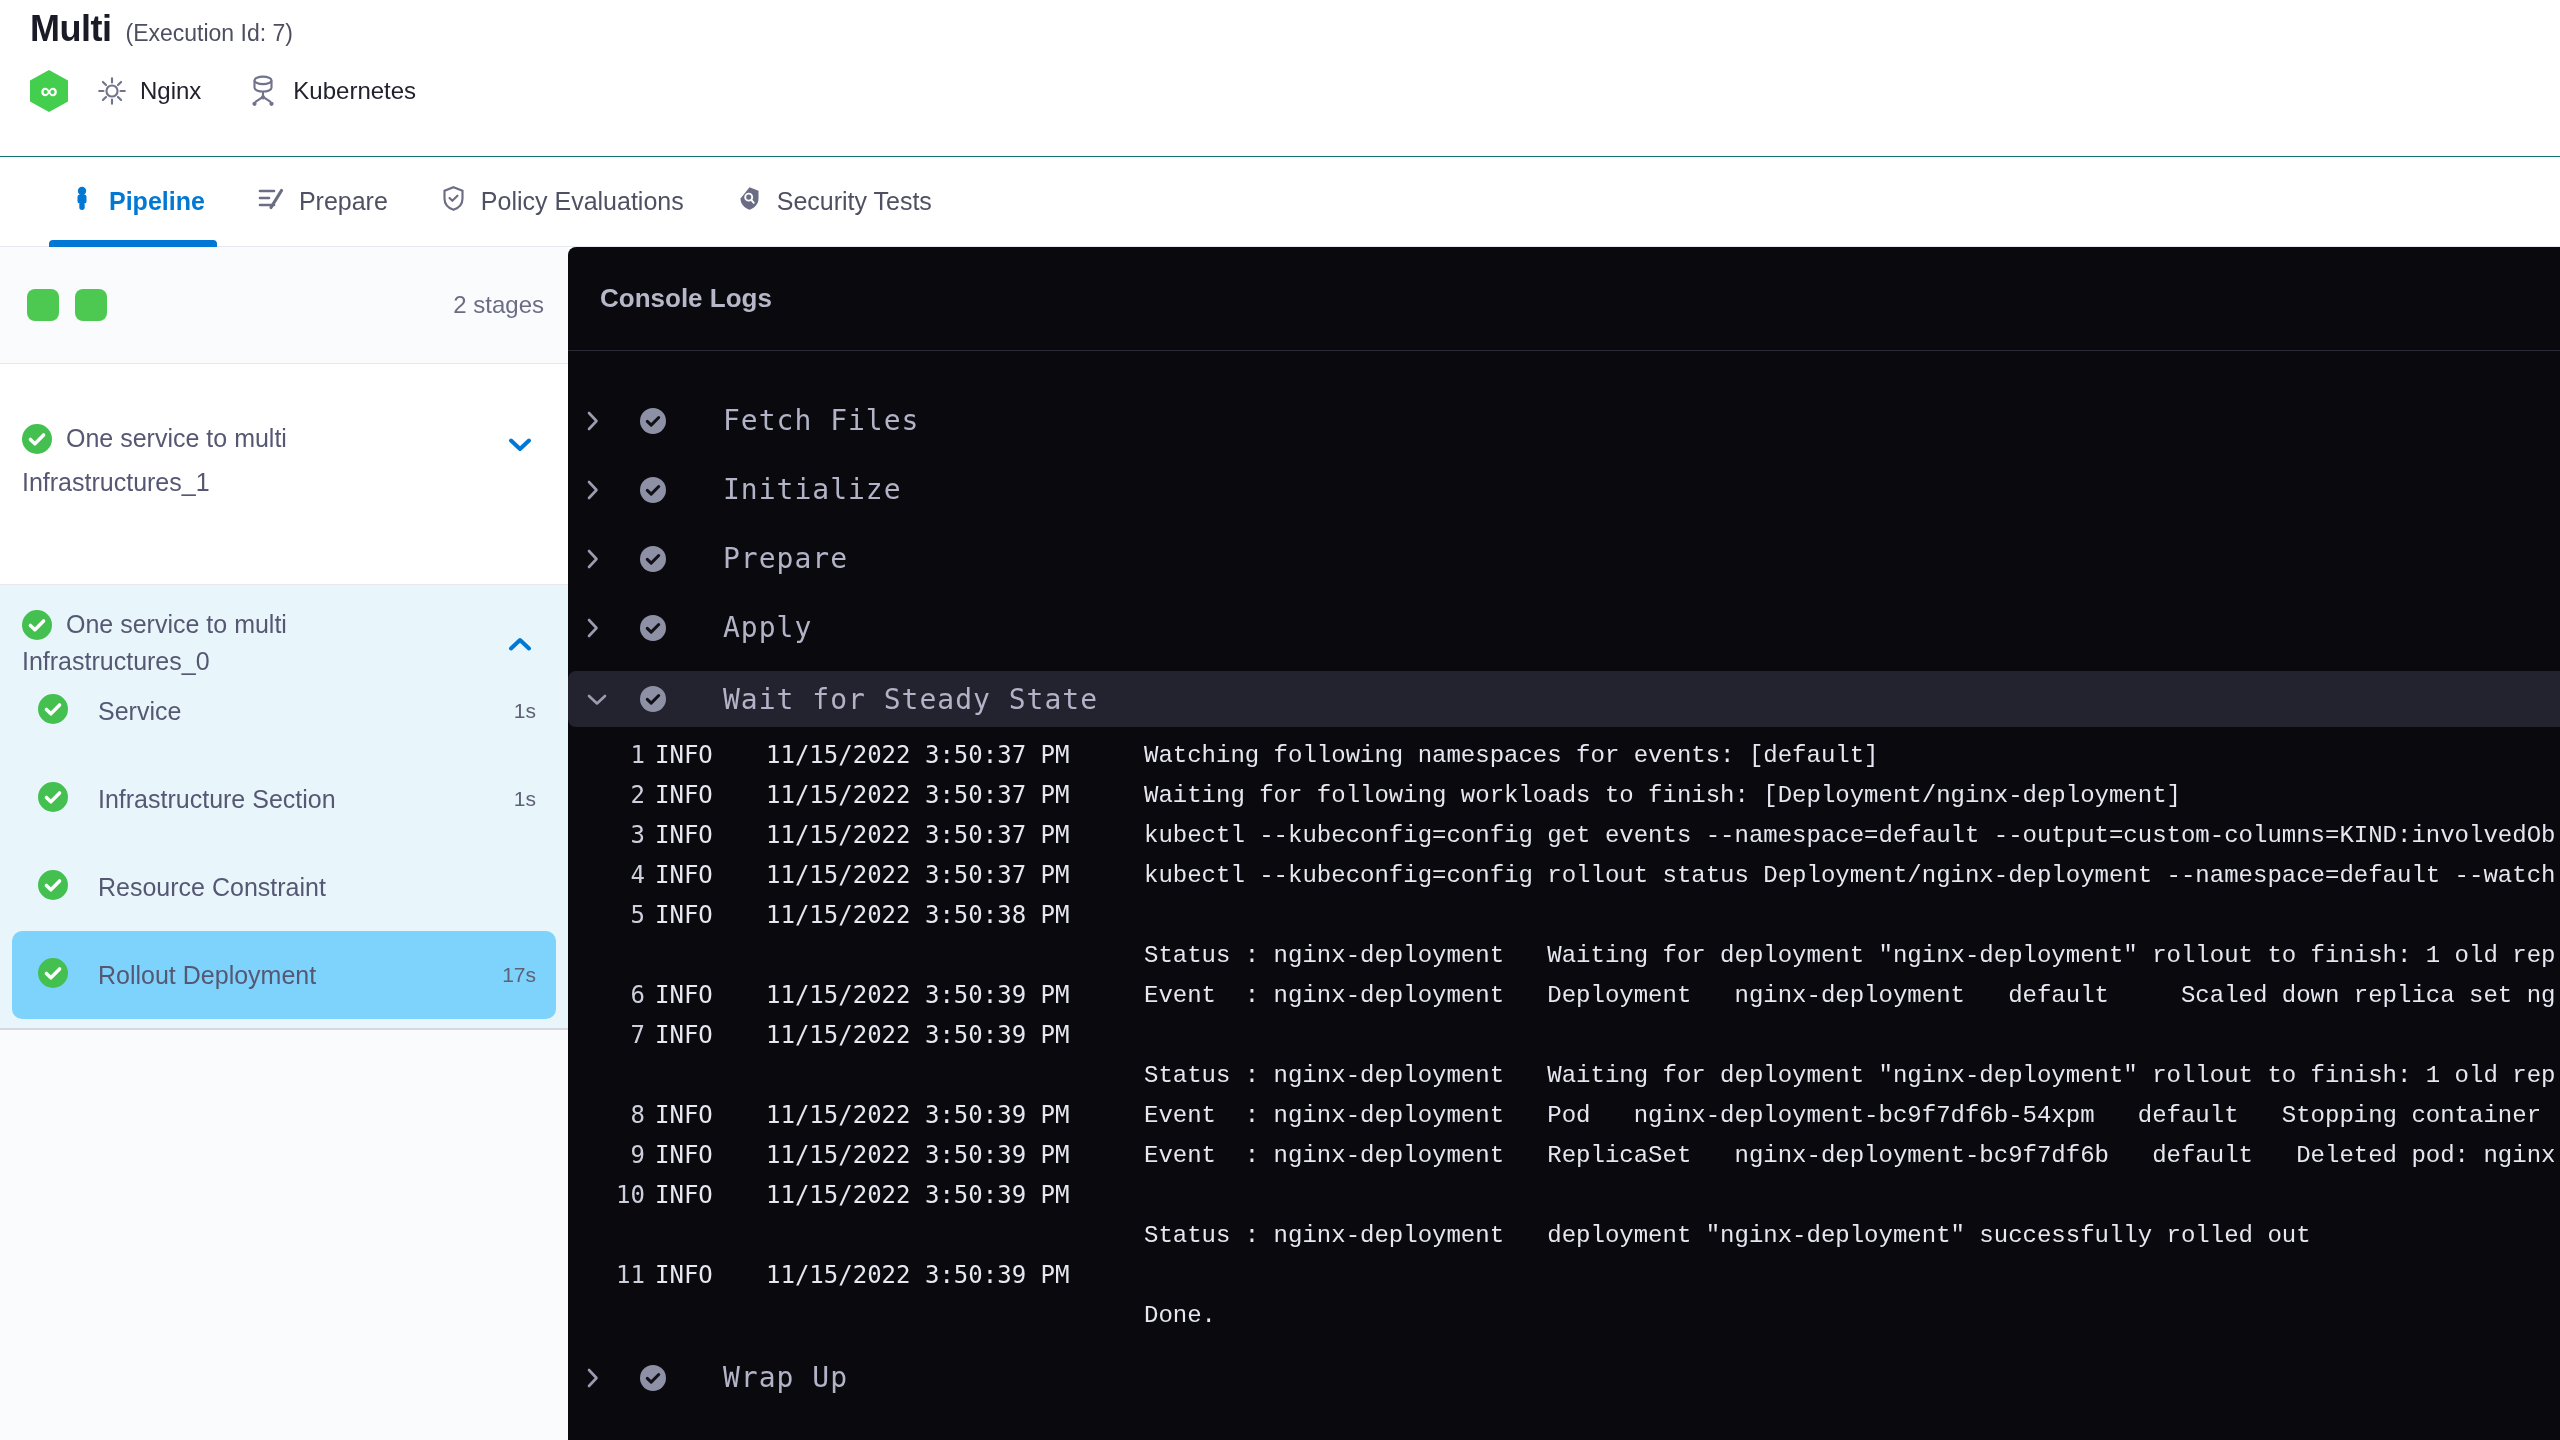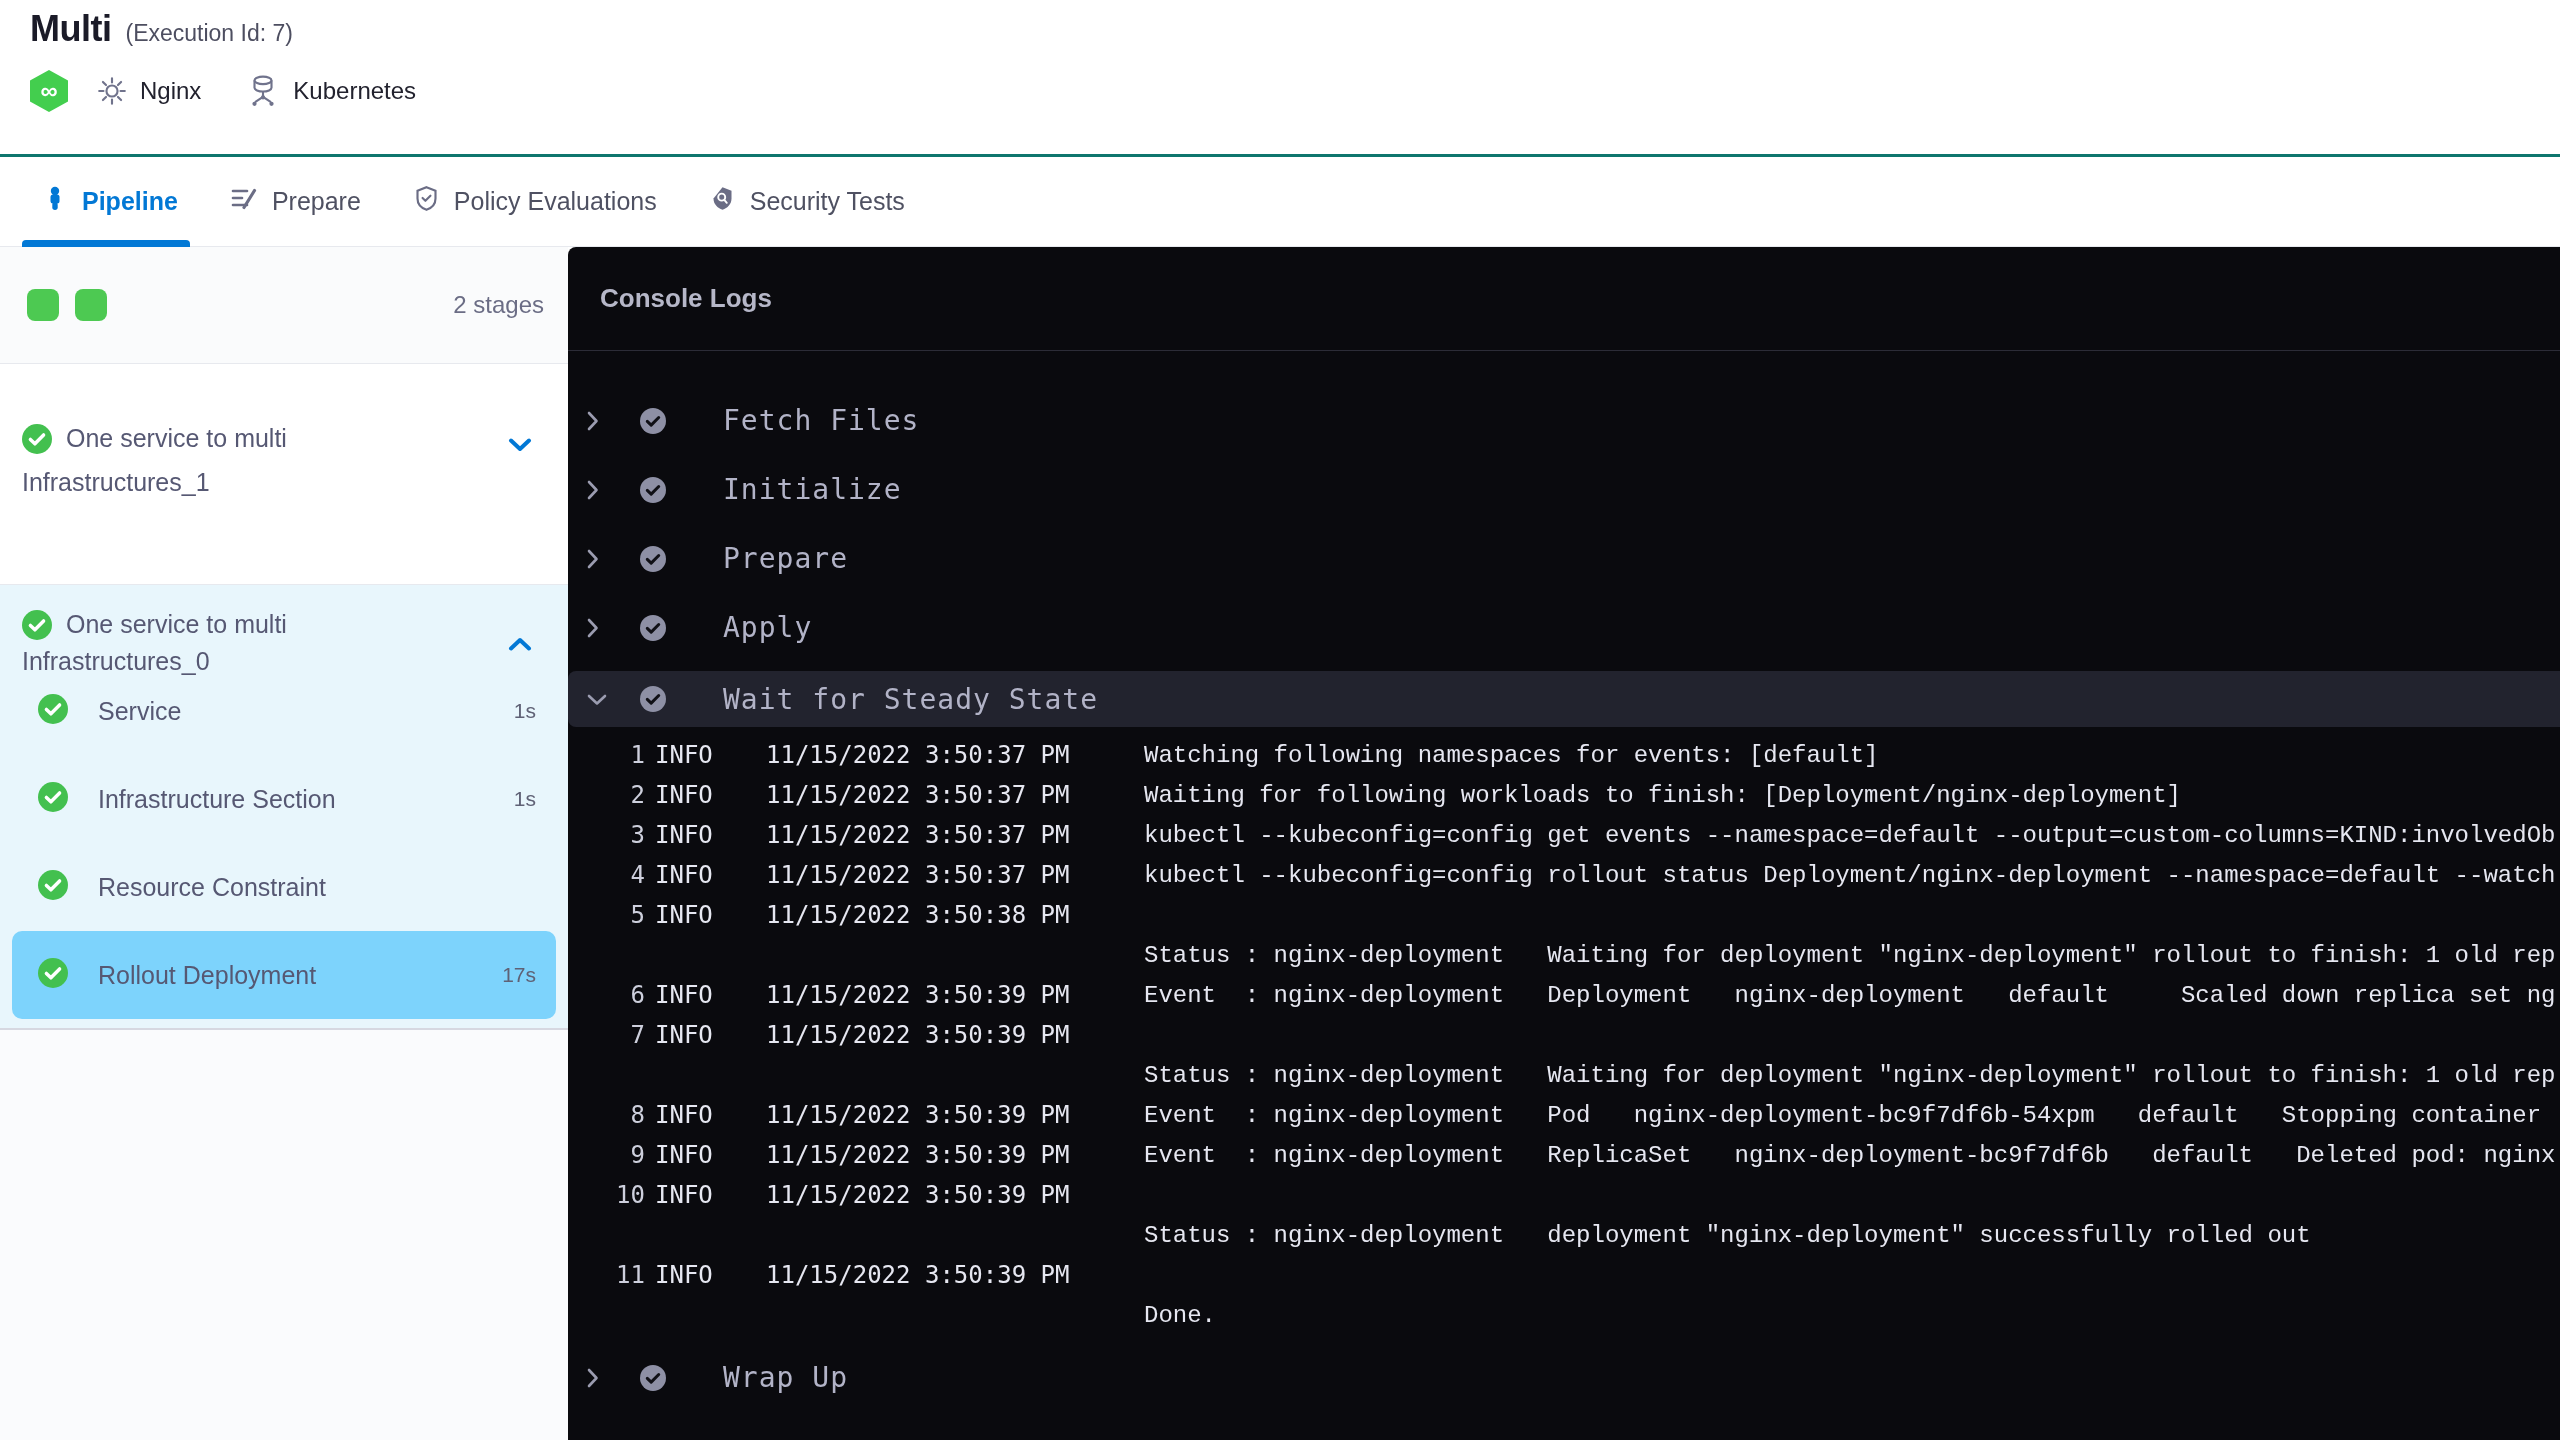--- a/index.html
+++ b/index.html
@@ -1,38 +1,38 @@
 <!DOCTYPE html>
 <html><head>
 <meta charset="utf-8">
 <style>
   * { margin:0; padding:0; box-sizing:border-box; }
   html,body { width:2560px; height:1440px; overflow:hidden; background:#ffffff;
               font-family:"Liberation Sans", sans-serif; }
 
   
   .app-header { position:absolute; top:0; left:0; right:0; height:157px; background:#fff;
-                border-bottom:3px solid #0f766e; }
+                border-bottom:1px solid #0f766e; }
   .title-row { position:absolute; left:30px; top:8px; display:flex; align-items:baseline; gap:14px; }
   .page-title { font-size:36px; font-weight:700; color:#1b1b28; letter-spacing:-0.5px; }
   .exec-id { font-size:23px; color:#4d4e60; }
   .meta-row { position:absolute; left:30px; top:70px; height:42px; display:flex; align-items:center; }
   .hexagon { width:38px; height:42px; background:#43ce4e; display:flex; align-items:center; justify-content:center;
              clip-path:polygon(50% 0, 100% 25%, 100% 75%, 50% 100%, 0 75%, 0 25%);
              color:#fff; font-size:24px; font-weight:700; }
   .meta-label { font-size:24px; color:#22222e; }
   .gear-wrap { margin-left:28px; display:flex; align-items:center; }
   .svc-name { margin-left:12px; }
   .k8s-wrap { margin-left:46px; display:flex; align-items:center; }
   .infra-name { margin-left:14px; }
 
   
   .tabbar { position:absolute; top:157px; left:0; right:0; height:90px; background:#fff;
             border-bottom:1px solid #e7e9ee; display:flex; align-items:flex-end;
-            padding-left:42px; gap:52px; }
+            padding-left:69px; gap:52px; }
   .tab { position:relative; height:100%; display:flex; align-items:center; gap:14px;
          font-size:25px; font-weight:500; color:#4f5162; cursor:pointer; }
   .tab.active { color:#0278d5; font-weight:700; }
   .tab .underline { display:none; }
   .tab.active .underline { display:block; position:absolute; bottom:-1px; left:-20px; right:-12px;
                            height:7px; background:#0278d5; border-radius:4px 4px 0 0; }
 
   
   .sidebar { position:absolute; top:247px; left:0; width:568px; bottom:0; background:#fafbfd; }
   .sb-header { position:absolute; top:0; left:0; right:0; height:117px; background:#fafbfc;

